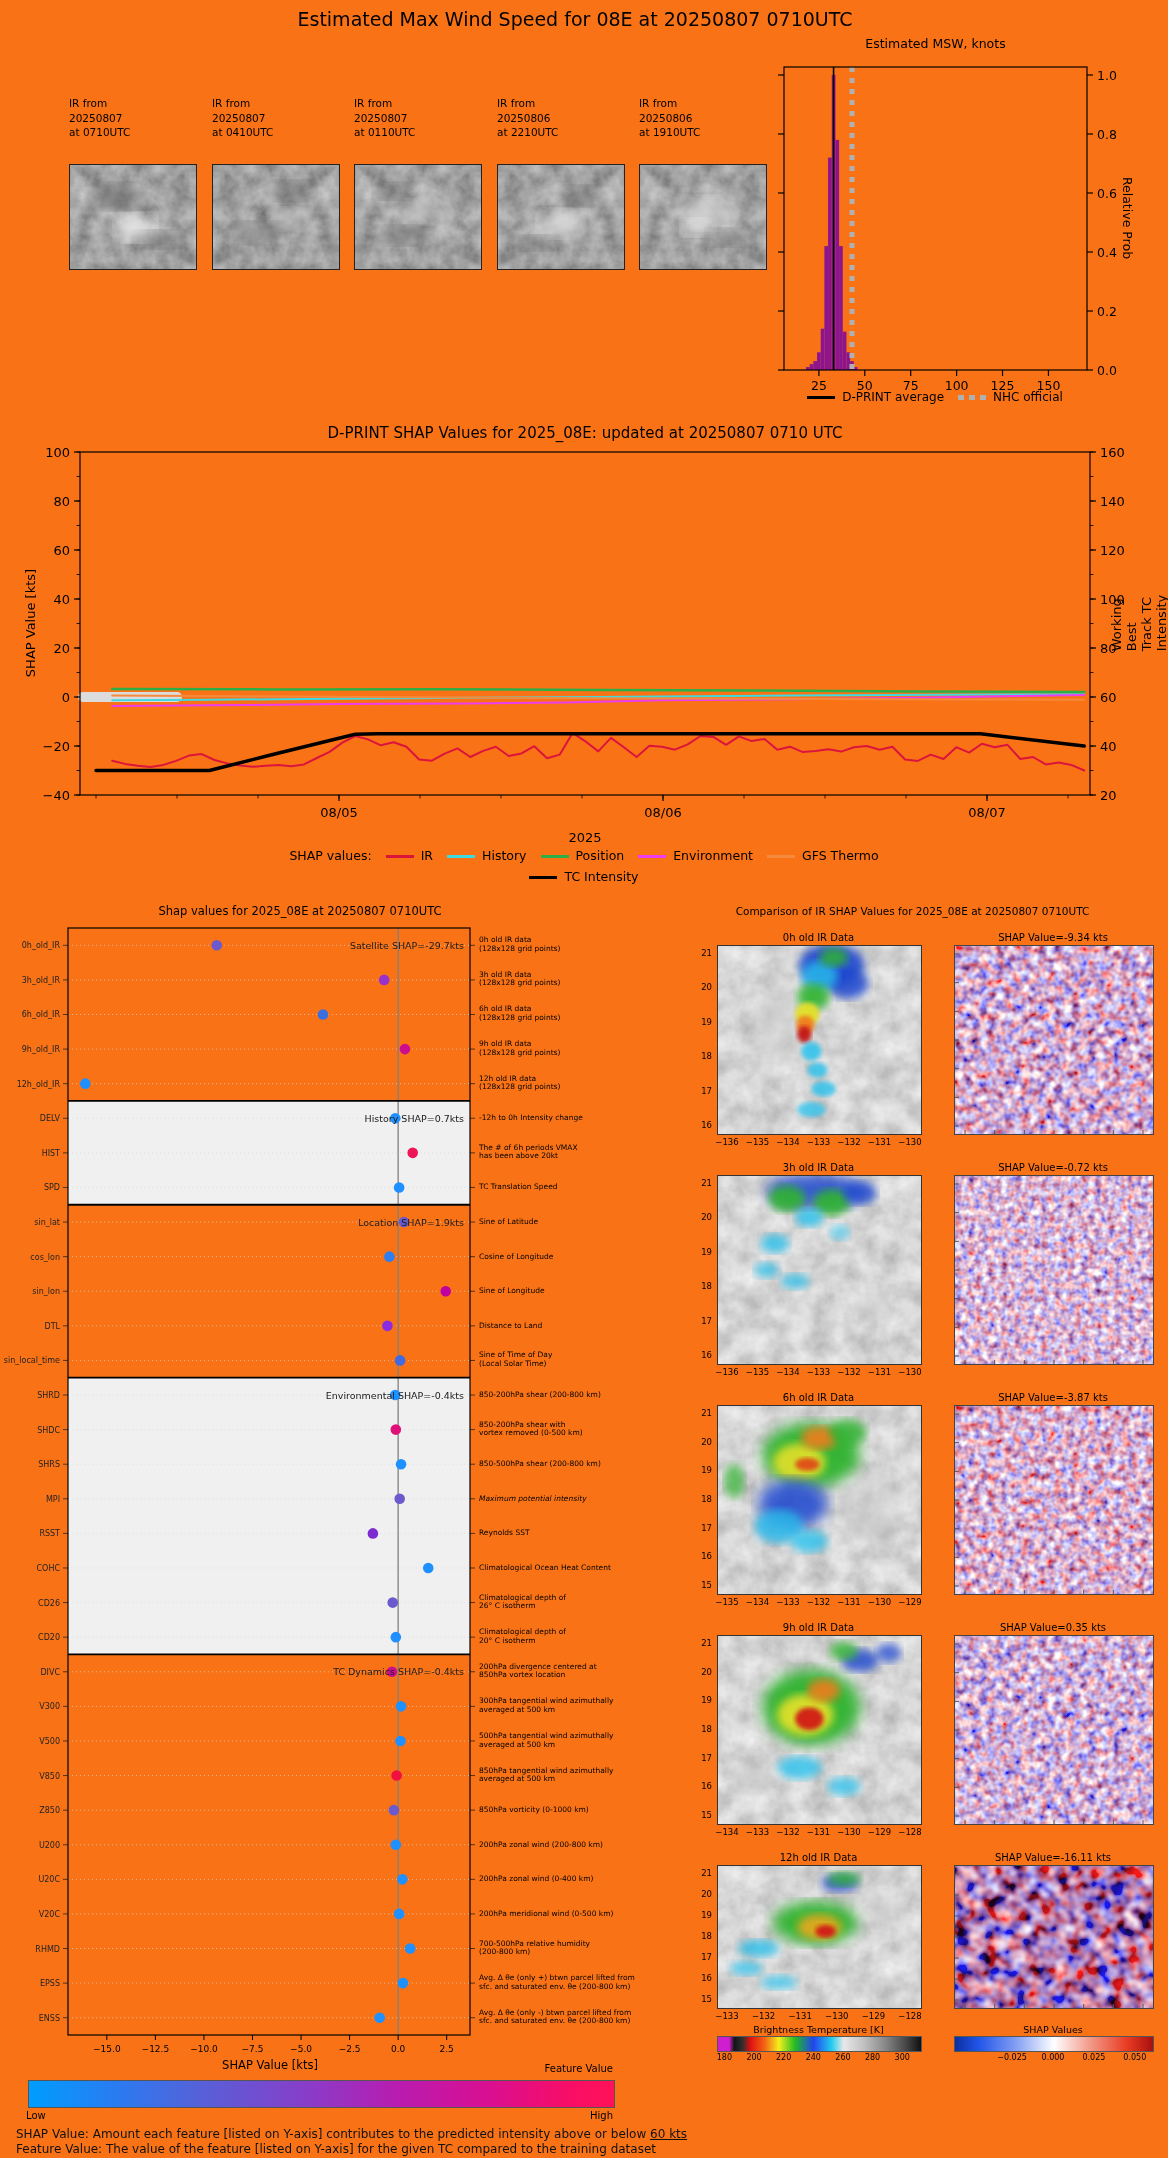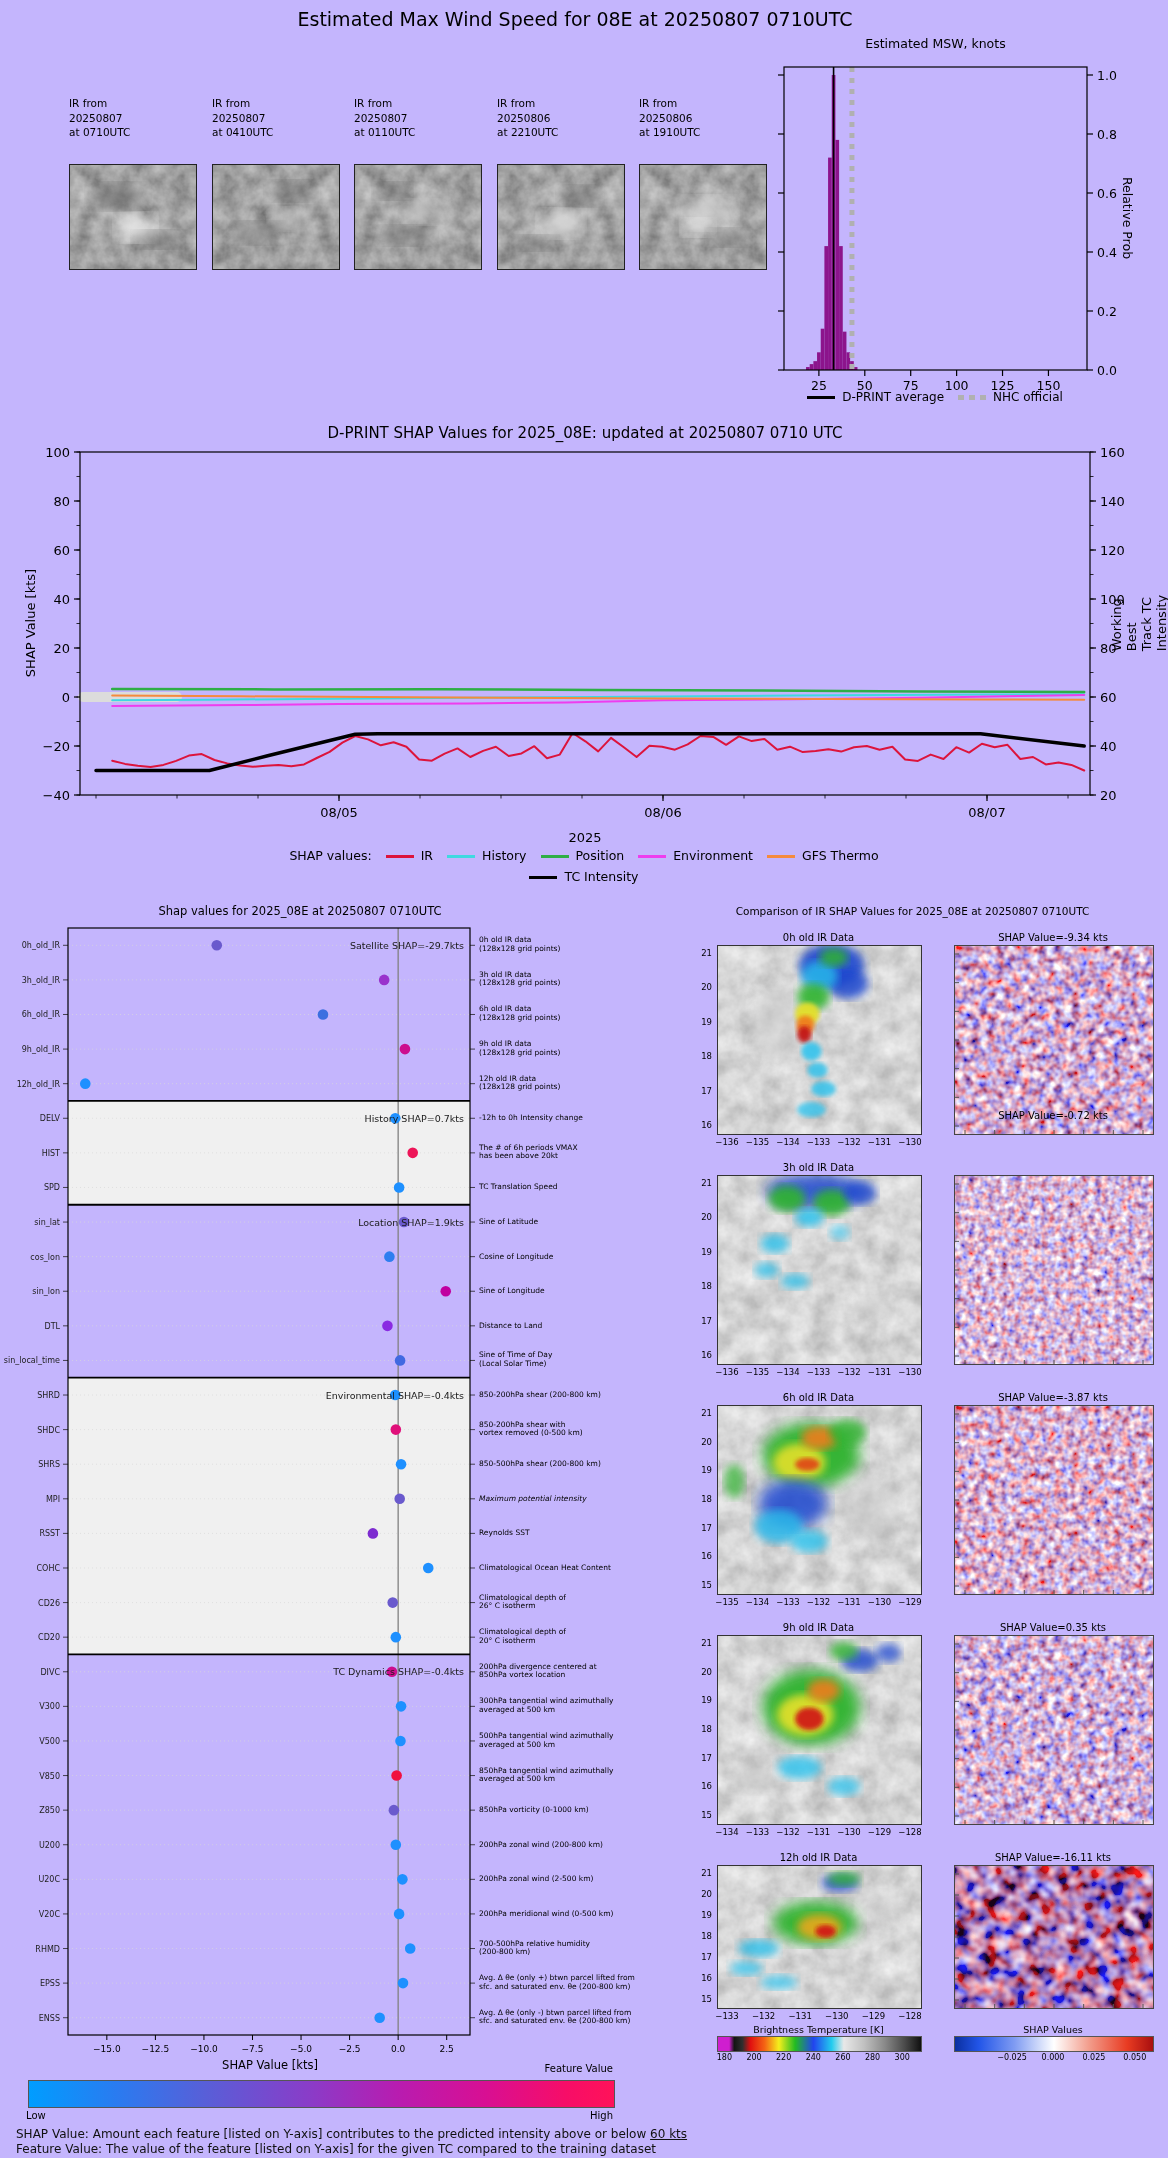--- a/index.html
+++ b/index.html
@@ -1,16 +1,16 @@
 <!DOCTYPE html>
 <html><head>
 <meta charset="utf-8">
 <style>
   html,body{margin:0;padding:0;background:#fff;}
-  #fig{position:relative;width:1168px;height:2158px;background:#c4b5fd;
+  #fig{position:relative;width:1168px;height:2158px;background:#f97316;
        font-family:"DejaVu Sans", sans-serif;color:#000;overflow:hidden;}
   .abs{position:absolute;}
   .ctr{text-align:center;}
   .t-top{left:170px;top:8px;width:810px;font-size:19px;}
   .t-hist{left:784px;top:36px;width:303px;font-size:12.5px;}
   .t-ts{left:0px;top:424px;width:1170px;font-size:15px;}
   .t-dot{left:60px;top:904px;width:480px;font-size:11.5px;}
   .t-cmp{left:640px;top:905px;width:545px;font-size:10.5px;}
   .rot90{transform:translate(-50%,-50%) rotate(90deg);white-space:nowrap;}
   .ylab{font-size:13px;}
@@ -475,21 +475,21 @@
       <div class="ann" style="left: 479px; top: 1662.77px; width: 205px;">200hPa divergence centered at
 850hPa vortex location</div>
       <div class="ann" style="left: 479px; top: 1697.36px; width: 205px;">300hPa tangential wind azimuthally
 averaged at 500 km</div>
       <div class="ann" style="left: 479px; top: 1731.95px; width: 205px;">500hPa tangential wind azimuthally
 averaged at 500 km</div>
       <div class="ann" style="left: 479px; top: 1766.55px; width: 205px;">850hPa tangential wind azimuthally
 averaged at 500 km</div>
       <div class="ann" style="left: 479px; top: 1806.14px; width: 205px;">850hPa vorticity (0-1000 km)</div>
       <div class="ann" style="left: 479px; top: 1840.73px; width: 205px;">200hPa zonal wind (200-800 km)</div>
-      <div class="ann" style="left: 479px; top: 1875.33px; width: 205px;">200hPa zonal wind (2-500 km)</div>
+      <div class="ann" style="left: 479px; top: 1875.33px; width: 205px;">200hPa zonal wind (0-400 km)</div>
       <div class="ann" style="left: 479px; top: 1909.92px; width: 205px;">200hPa meridional wind (0-500 km)</div>
       <div class="ann" style="left: 479px; top: 1939.52px; width: 205px;">700-500hPa relative humidity
 (200-800 km)</div>
       <div class="ann" style="left: 479px; top: 1974.11px; width: 205px;">Avg. Δ θe (only +) btwn parcel lifted from
 sfc. and saturated env. θe (200-800 km)</div>
       <div class="ann" style="left: 479px; top: 2008.7px; width: 205px;">Avg. Δ θe (only -) btwn parcel lifted from
 sfc. and saturated env. θe (200-800 km)</div>
     </div>
   <div class="abs ctr" style="left:80px;top:2058px;width:380px;font-size:11.5px;">SHAP Value [kts]</div>
 
@@ -609,21 +609,21 @@
         <line x1="99" y1="188" x2="99" y2="184" stroke="#555" stroke-width="1"></line>
         <line x1="0" y1="94" x2="4" y2="94" stroke="#555" stroke-width="1"></line>
         <line x1="128.66666666666669" y1="188" x2="128.66666666666669" y2="184" stroke="#555" stroke-width="1"></line>
         <line x1="0" y1="122.66666666666667" x2="4" y2="122.66666666666667" stroke="#555" stroke-width="1"></line>
         <line x1="158.33333333333334" y1="188" x2="158.33333333333334" y2="184" stroke="#555" stroke-width="1"></line>
         <line x1="0" y1="151.33333333333334" x2="4" y2="151.33333333333334" stroke="#555" stroke-width="1"></line>
         <line x1="188" y1="188" x2="188" y2="184" stroke="#555" stroke-width="1"></line>
         <line x1="0" y1="180" x2="4" y2="180" stroke="#555" stroke-width="1"></line>
       </svg></div>
     <div class="ptitle" style="left: 717px; top: 1162px; width: 203px;">3h old IR Data</div>
-    <div class="ptitle" style="left: 954px; top: 1110px; width: 198px;">SHAP Value=-0.72 kts</div>
+    <div class="ptitle" style="left: 954px; top: 1162px; width: 198px;">SHAP Value=-0.72 kts</div>
     <div class="panel" style="left: 717px; top: 1175px; width: 203px; height: 188px;"><svg width="203" height="188" style="position: static;">
         <rect x="0" y="0" width="203" height="188" filter="url(#f-gray-mid)" transform="translate(203,0) scale(-1,1)"></rect>
         <ellipse cx="97.44" cy="15.04" rx="48.72" ry="16.92" fill="#1d47cf" opacity="0.85" filter="url(#f-b7)"></ellipse>
         <ellipse cx="69.02" cy="22.56" rx="18.27" ry="13.16" fill="#2db32d" opacity="0.9" filter="url(#f-b4)"></ellipse>
         <ellipse cx="113.68" cy="26.32" rx="18.27" ry="13.16" fill="#2db32d" opacity="0.9" filter="url(#f-b4)"></ellipse>
         <ellipse cx="142.1" cy="16.92" rx="16.24" ry="11.28" fill="#1d47cf" opacity="0.8" filter="url(#f-b4)"></ellipse>
         <ellipse cx="91.35" cy="41.36" rx="14.21" ry="9.4" fill="#2cc3ef" opacity="0.85" filter="url(#f-b4)"></ellipse>
         <ellipse cx="56.84" cy="67.68" rx="14.21" ry="9.4" fill="#2cc3ef" opacity="0.8" filter="url(#f-b4)"></ellipse>
         <ellipse cx="48.72" cy="94" rx="12.18" ry="7.52" fill="#2cc3ef" opacity="0.75" filter="url(#f-b4)"></ellipse>
         <ellipse cx="77.14" cy="105.28" rx="14.21" ry="7.52" fill="#2cc3ef" opacity="0.75" filter="url(#f-b4)"></ellipse>

